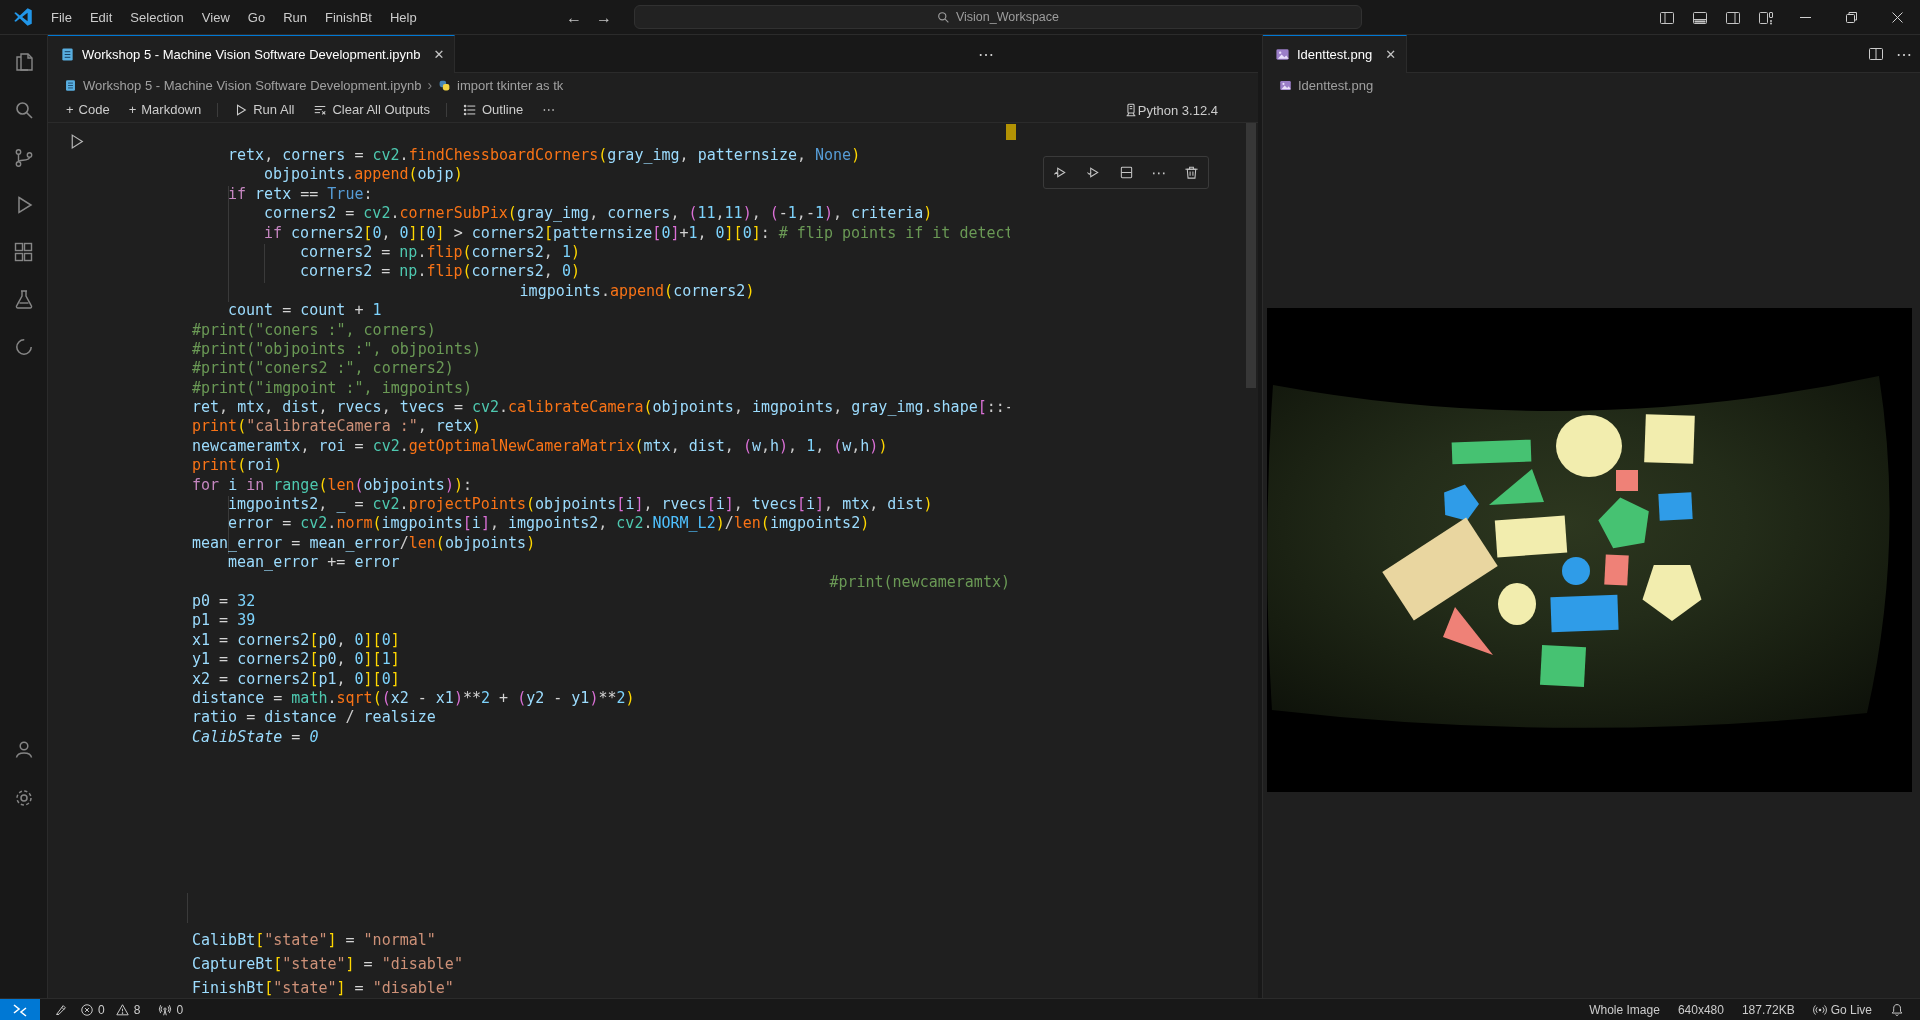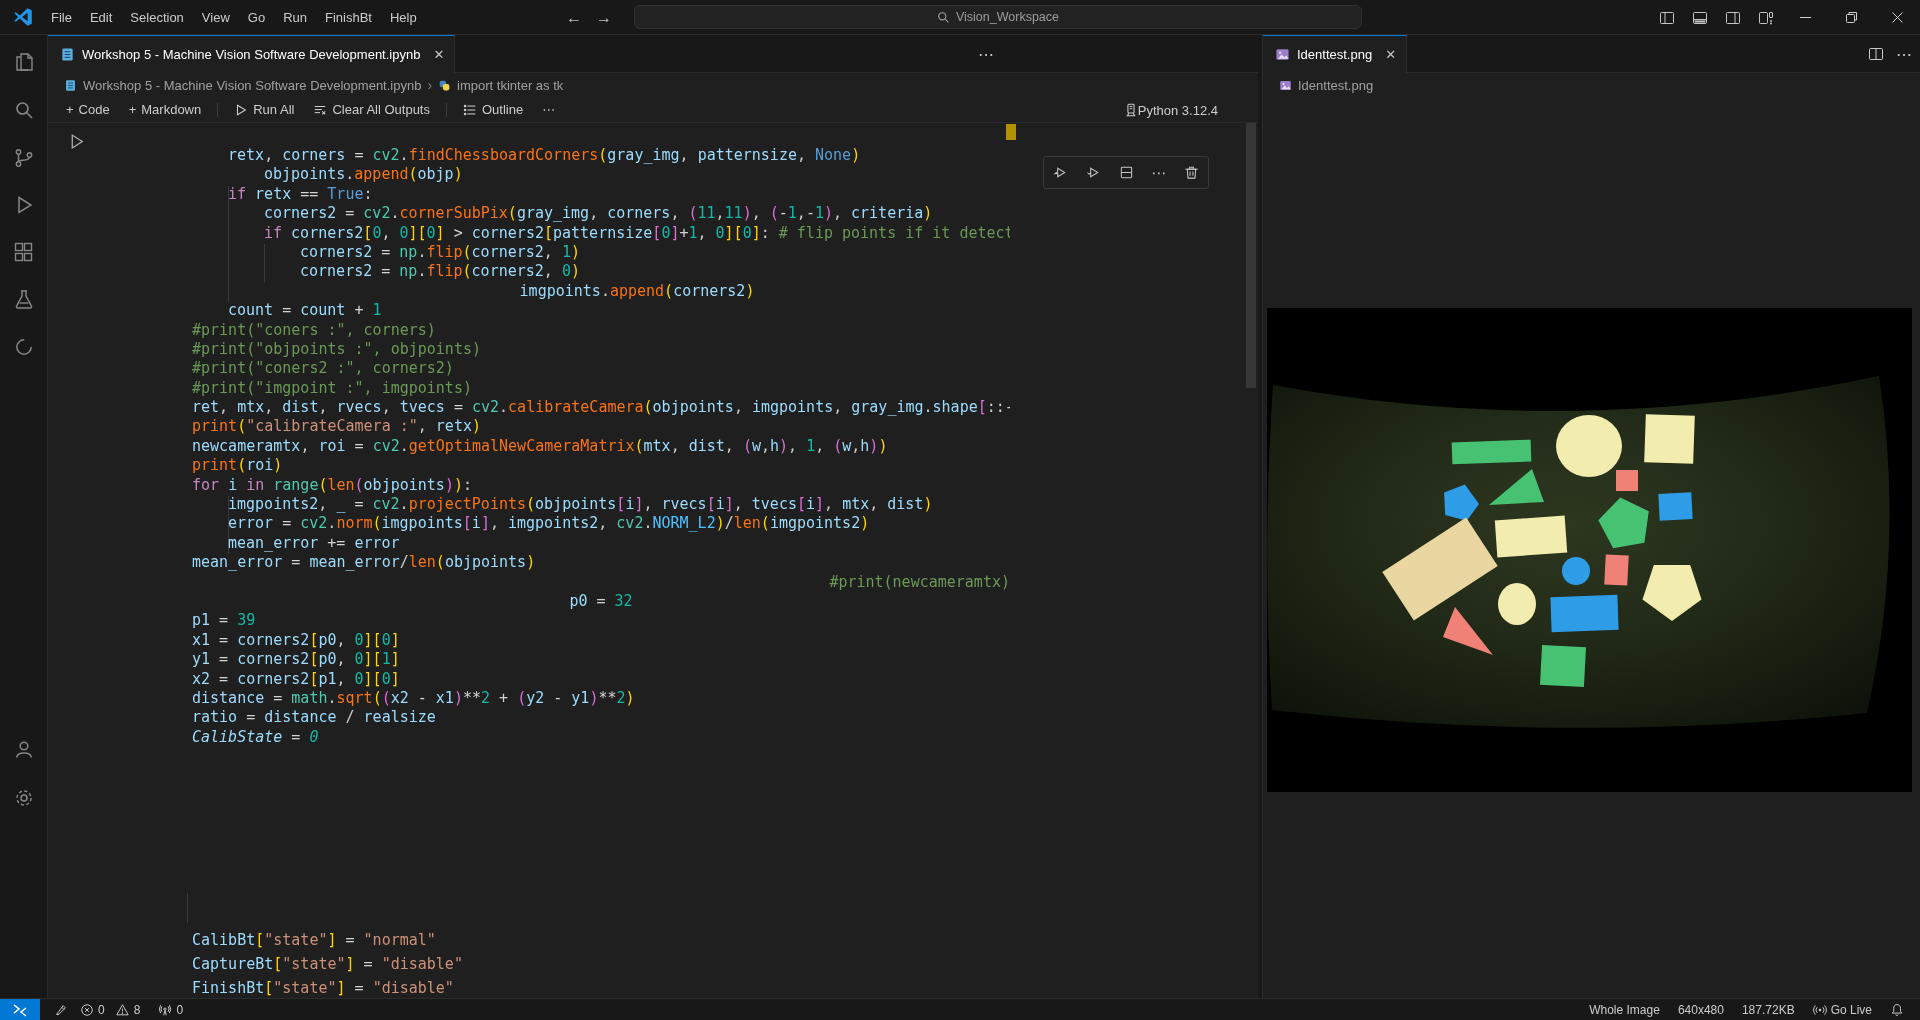--- a/index.html
+++ b/index.html
@@ -30,21 +30,21 @@
   #nbtoolbar{position:absolute;left:0;top:62px;right:0;height:26px;background:#1f1f1f;border-bottom:1px solid #2b2b2b;display:flex;align-items:center;gap:7px;padding-left:12px;font-size:13px;color:#cccccc}
   .nbt-item{display:inline-flex;align-items:center;gap:5px;padding:0 6px;height:26px}
   .nbt-sep{width:1px;height:14px;background:#3c3c3c;margin:0 3px}
   #kernel{position:absolute;right:40px;top:62px;height:26px;display:inline-flex;align-items:center;font-size:13px;color:#cccccc}
   
   #editor{position:absolute;left:0;top:88px;width:1210px;height:875px;background:#1f1f1f;overflow:hidden}
   #code-main{position:absolute;left:0;top:23px;width:962px;overflow:hidden;font-family:"DejaVu Sans Mono",monospace;font-size:15px;line-height:19.4px}
   #code-tail{position:absolute;left:0;top:805px;width:962px;overflow:hidden;font-family:"DejaVu Sans Mono",monospace;font-size:15px;line-height:24px}
   .cl{white-space:pre;height:19.4px}
   #code-tail .cl{height:24px}
-  .tk-k{color:#C586C0}.tk-v{color:#9CDCFE}.tk-f{color:#f97316}.tk-m{color:#4EC9B0}.tk-n{color:#14b8a6}
+  .tk-k{color:#C586C0}.tk-v{color:#9CDCFE}.tk-f{color:#f97316}.tk-m{color:#4EC9B0}.tk-n{color:#7dd3fc}
   .tk-s{color:#CE9178}.tk-c{color:#6A9955}.tk-d{color:#CCCCCC}.tk-o{color:#D4D4D4}.tk-b{color:#569CD6}
   .tk-C{color:#4FC1FF}.tk-p1{color:#FFD700}.tk-p2{color:#DA70D6}
   .guide{position:absolute;width:1px;background:#3a3a3a}
   #run-cell{position:absolute;left:20px;top:10px;color:#b8b8b8}
   #celltoolbar{position:absolute;left:995px;top:33px;width:166px;height:33px;background:#1f1f1f;border:1px solid #3a3a3a;border-radius:3px;display:flex;align-items:center;justify-content:space-between;padding:0 9px;color:#c5c5c5}
   #ovr-mark{position:absolute;left:958px;top:1px;width:10px;height:16px;background:#cca700;opacity:.85}
   #scrollbar{position:absolute;left:1198px;top:0;width:10px;height:265px;background:rgba(120,120,120,.28)}
   
   #group2{position:absolute;left:1262px;top:0;width:658px;height:963px;background:#1f1f1f;border-left:1px solid #2b2b2b}
   #g2-actions{position:absolute;right:8px;top:0;height:38px;display:flex;align-items:center;gap:12px;color:#cccccc;font-size:16px}
@@ -319,24 +319,24 @@
           <div class="cl" style="padding-left: 144px;"><span class="tk-c">#print("objpoints :", objpoints)</span></div>
           <div class="cl" style="padding-left: 144px;"><span class="tk-c">#print("coners2 :", corners2)</span></div>
           <div class="cl" style="padding-left: 144px;"><span class="tk-c">#print("imgpoint :", imgpoints)</span></div>
           <div class="cl" style="padding-left: 144px;"><span class="tk-v">ret</span><span class="tk-d">, </span><span class="tk-v">mtx</span><span class="tk-d">, </span><span class="tk-v">dist</span><span class="tk-d">, </span><span class="tk-v">rvecs</span><span class="tk-d">, </span><span class="tk-v">tvecs</span><span class="tk-o"> = </span><span class="tk-m">cv2</span><span class="tk-d">.</span><span class="tk-f">calibrateCamera</span><span class="tk-p1">(</span><span class="tk-v">objpoints</span><span class="tk-d">, </span><span class="tk-v">imgpoints</span><span class="tk-d">, </span><span class="tk-v">gray_img</span><span class="tk-d">.</span><span class="tk-v">shape</span><span class="tk-p2">[</span><span class="tk-d">::</span><span class="tk-o">-</span></div>
           <div class="cl" style="padding-left: 144px;"><span class="tk-f">print</span><span class="tk-p1">(</span><span class="tk-s">"calibrateCamera :"</span><span class="tk-d">, </span><span class="tk-v">retx</span><span class="tk-p1">)</span></div>
           <div class="cl" style="padding-left: 144px;"><span class="tk-v">newcameramtx</span><span class="tk-d">, </span><span class="tk-v">roi</span><span class="tk-o"> = </span><span class="tk-m">cv2</span><span class="tk-d">.</span><span class="tk-f">getOptimalNewCameraMatrix</span><span class="tk-p1">(</span><span class="tk-v">mtx</span><span class="tk-d">, </span><span class="tk-v">dist</span><span class="tk-d">, </span><span class="tk-p2">(</span><span class="tk-v">w</span><span class="tk-d">,</span><span class="tk-v">h</span><span class="tk-p2">)</span><span class="tk-d">, </span><span class="tk-n">1</span><span class="tk-d">, </span><span class="tk-p2">(</span><span class="tk-v">w</span><span class="tk-d">,</span><span class="tk-v">h</span><span class="tk-p2">)</span><span class="tk-p1">)</span></div>
           <div class="cl" style="padding-left: 144px;"><span class="tk-f">print</span><span class="tk-p1">(</span><span class="tk-v">roi</span><span class="tk-p1">)</span></div>
           <div class="cl" style="padding-left: 144px;"><span class="tk-k">for </span><span class="tk-v">i</span><span class="tk-k"> in </span><span class="tk-m">range</span><span class="tk-p1">(</span><span class="tk-f">len</span><span class="tk-p2">(</span><span class="tk-v">objpoints</span><span class="tk-p2">)</span><span class="tk-p1">)</span><span class="tk-d">:</span></div>
           <div class="cl" style="padding-left: 180px;"><span class="tk-v">imgpoints2</span><span class="tk-d">, </span><span class="tk-v">_</span><span class="tk-o"> = </span><span class="tk-m">cv2</span><span class="tk-d">.</span><span class="tk-f">projectPoints</span><span class="tk-p1">(</span><span class="tk-v">objpoints</span><span class="tk-p2">[</span><span class="tk-v">i</span><span class="tk-p2">]</span><span class="tk-d">, </span><span class="tk-v">rvecs</span><span class="tk-p2">[</span><span class="tk-v">i</span><span class="tk-p2">]</span><span class="tk-d">, </span><span class="tk-v">tvecs</span><span class="tk-p2">[</span><span class="tk-v">i</span><span class="tk-p2">]</span><span class="tk-d">, </span><span class="tk-v">mtx</span><span class="tk-d">, </span><span class="tk-v">dist</span><span class="tk-p1">)</span></div>
           <div class="cl" style="padding-left: 180px;"><span class="tk-v">error</span><span class="tk-o"> = </span><span class="tk-m">cv2</span><span class="tk-d">.</span><span class="tk-f">norm</span><span class="tk-p1">(</span><span class="tk-v">imgpoints</span><span class="tk-p2">[</span><span class="tk-v">i</span><span class="tk-p2">]</span><span class="tk-d">, </span><span class="tk-v">imgpoints2</span><span class="tk-d">, </span><span class="tk-m">cv2</span><span class="tk-d">.</span><span class="tk-C">NORM_L2</span><span class="tk-p1">)</span><span class="tk-d">/</span><span class="tk-f">len</span><span class="tk-p1">(</span><span class="tk-v">imgpoints2</span><span class="tk-p1">)</span></div>
+          <div class="cl" style="padding-left: 144px;"><span class="tk-v">mean_error</span><span class="tk-o"> = </span><span class="tk-v">mean_error</span><span class="tk-d">/</span><span class="tk-f">len</span><span class="tk-p1">(</span><span class="tk-v">objpoints</span><span class="tk-p1">)</span></div>
           <div class="cl" style="padding-left: 180px;"><span class="tk-v">mean_error</span><span class="tk-o"> += </span><span class="tk-v">error</span></div>
-          <div class="cl" style="padding-left: 144px;"><span class="tk-v">mean_error</span><span class="tk-o"> = </span><span class="tk-v">mean_error</span><span class="tk-d">/</span><span class="tk-f">len</span><span class="tk-p1">(</span><span class="tk-v">objpoints</span><span class="tk-p1">)</span></div>
           <div class="cl" style="padding-left: 144px; text-align: right;"><span class="tk-c">#print(newcameramtx)</span></div>
-          <div class="cl" style="padding-left: 144px; text-align: center;"><span class="tk-v">p0</span><span class="tk-o"> = </span><span class="tk-n">32</span></div>
+          <div class="cl" style="padding-left: 144px;"><span class="tk-v">p0</span><span class="tk-o"> = </span><span class="tk-n">32</span></div>
           <div class="cl" style="padding-left: 144px;"><span class="tk-v">p1</span><span class="tk-o"> = </span><span class="tk-n">39</span></div>
           <div class="cl" style="padding-left: 144px;"><span class="tk-v">x1</span><span class="tk-o"> = </span><span class="tk-v">corners2</span><span class="tk-p1">[</span><span class="tk-v">p0</span><span class="tk-d">, </span><span class="tk-n">0</span><span class="tk-p1">][</span><span class="tk-n">0</span><span class="tk-p1">]</span></div>
           <div class="cl" style="padding-left: 144px;"><span class="tk-v">y1</span><span class="tk-o"> = </span><span class="tk-v">corners2</span><span class="tk-p1">[</span><span class="tk-v">p0</span><span class="tk-d">, </span><span class="tk-n">0</span><span class="tk-p1">][</span><span class="tk-n">1</span><span class="tk-p1">]</span></div>
           <div class="cl" style="padding-left: 144px;"><span class="tk-v">x2</span><span class="tk-o"> = </span><span class="tk-v">corners2</span><span class="tk-p1">[</span><span class="tk-v">p1</span><span class="tk-d">, </span><span class="tk-n">0</span><span class="tk-p1">][</span><span class="tk-n">0</span><span class="tk-p1">]</span></div>
           <div class="cl" style="padding-left: 144px;"><span class="tk-v">distance</span><span class="tk-o"> = </span><span class="tk-m">math</span><span class="tk-d">.</span><span class="tk-f">sqrt</span><span class="tk-p1">(</span><span class="tk-p2">(</span><span class="tk-v">x2</span><span class="tk-o"> - </span><span class="tk-v">x1</span><span class="tk-p2">)</span><span class="tk-o">**</span><span class="tk-n">2</span><span class="tk-o"> + </span><span class="tk-p2">(</span><span class="tk-v">y2</span><span class="tk-o"> - </span><span class="tk-v">y1</span><span class="tk-p2">)</span><span class="tk-o">**</span><span class="tk-n">2</span><span class="tk-p1">)</span></div>
           <div class="cl" style="padding-left: 144px;"><span class="tk-v">ratio</span><span class="tk-o"> = </span><span class="tk-v">distance</span><span class="tk-d"> / </span><span class="tk-v">realsize</span></div>
           <div class="cl" style="padding-left: 144px; font-style: italic;"><span class="tk-v">CalibState</span><span class="tk-o"> = </span><span class="tk-n">0</span></div>
         </div>
       <div id="code-tail">
           <div class="cl" style="padding-left: 144px;"><span class="tk-v">CalibBt</span><span class="tk-p1">[</span><span class="tk-s">"state"</span><span class="tk-p1">]</span><span class="tk-o"> = </span><span class="tk-s">"normal"</span></div>

